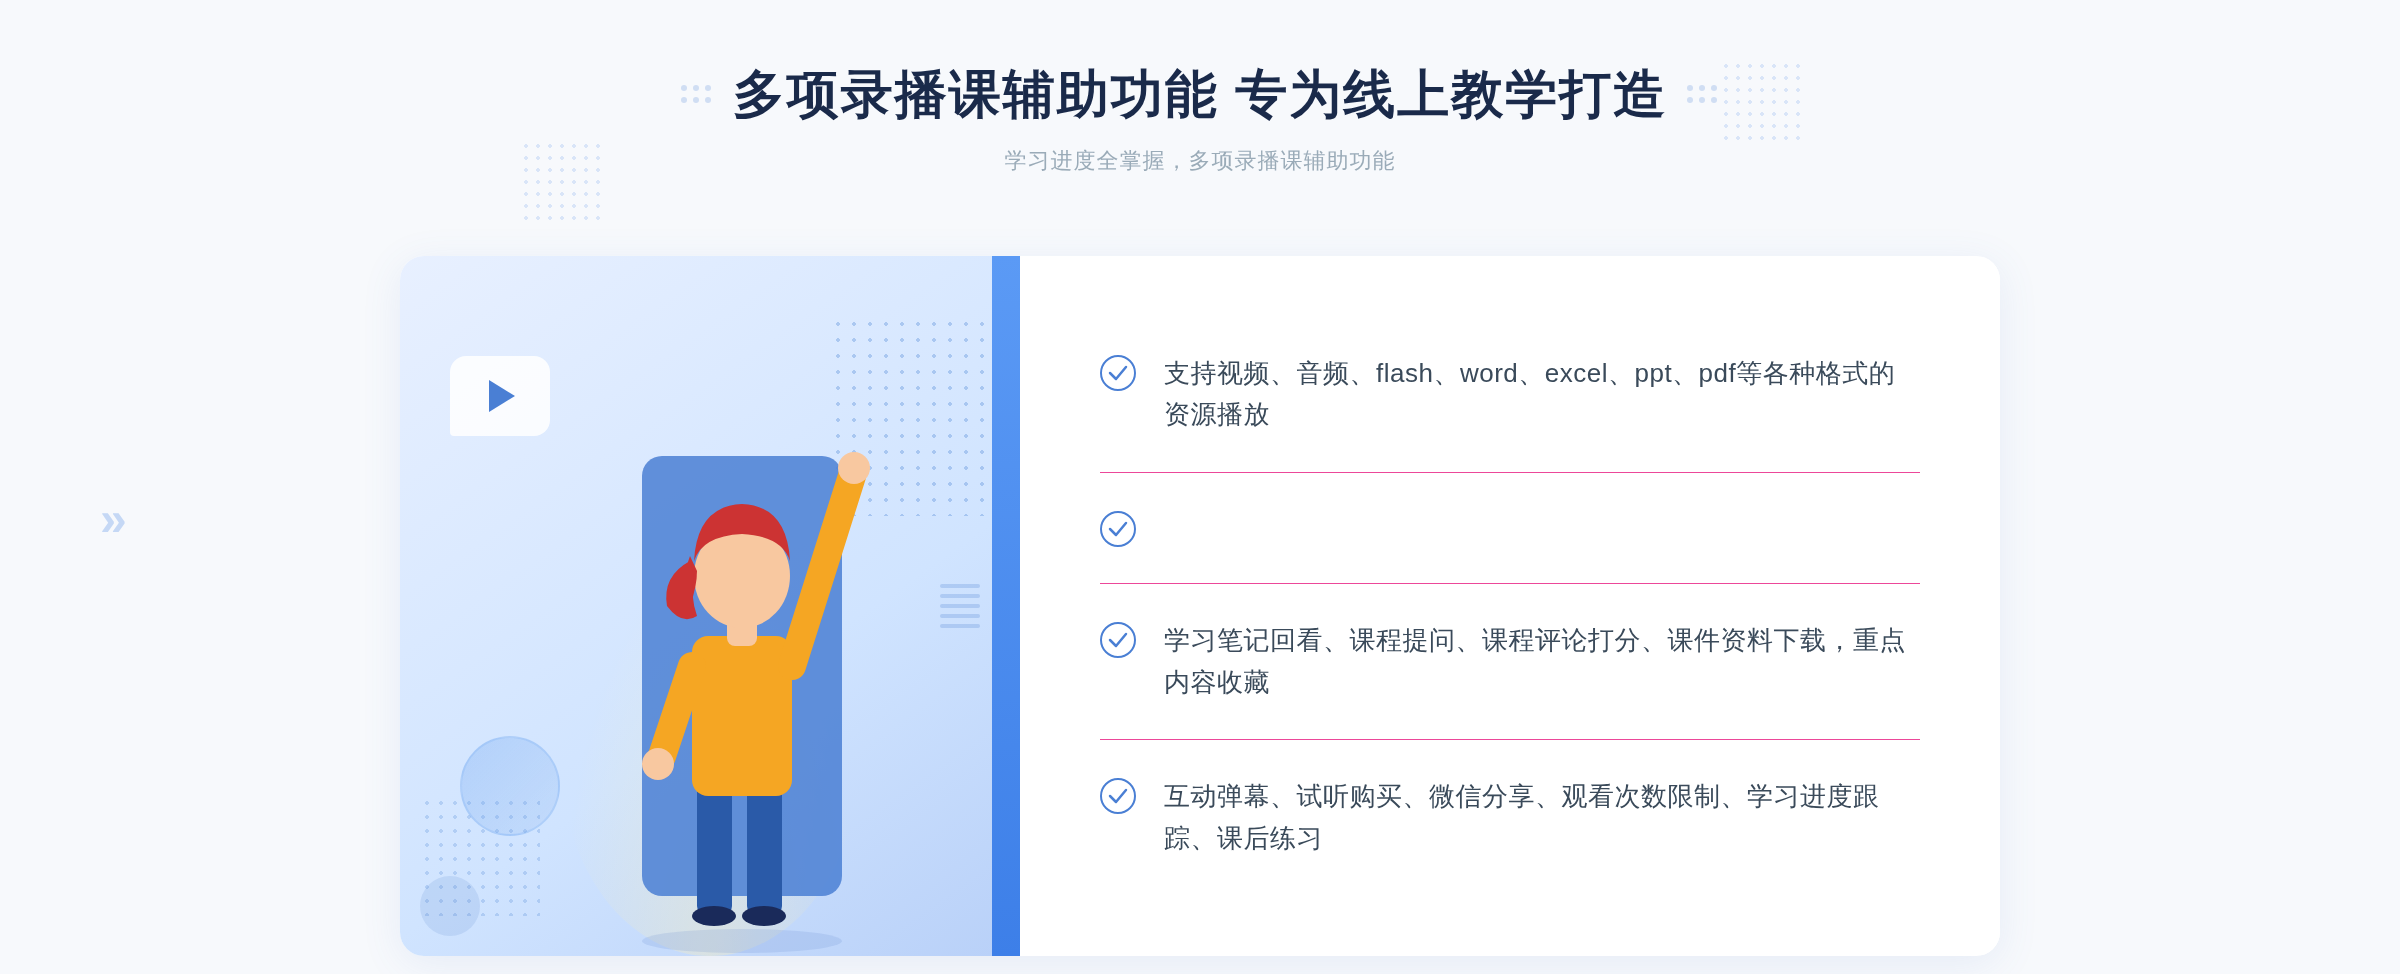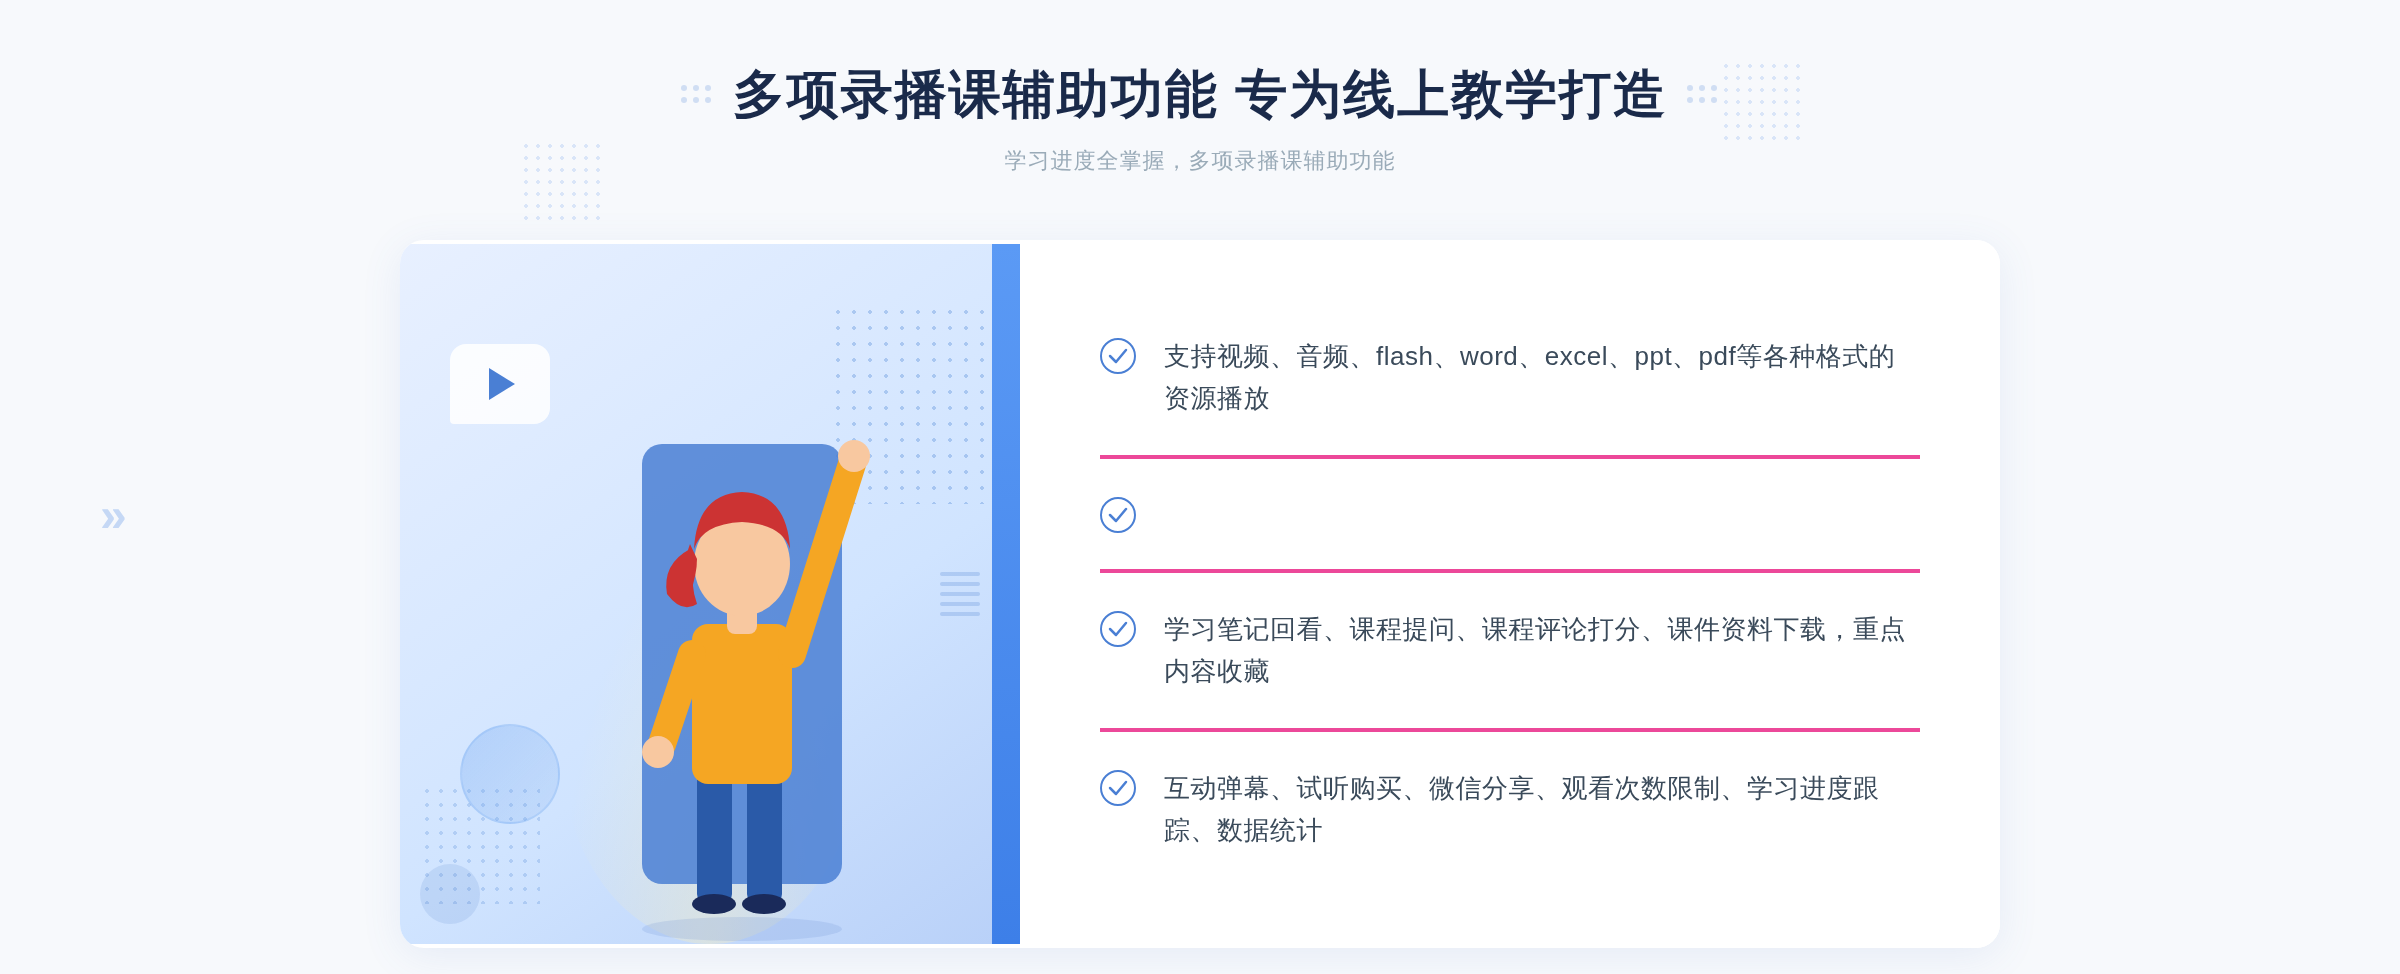--- a/index.html
+++ b/index.html
@@ -56,21 +56,21 @@
       transform: translateY(-50%);
       color: #c5d8f5;
       font-size: 48px;
       font-weight: bold;
       letter-spacing: -8px;
     }
 
     
     .header-section {
       text-align: center;
-      margin-bottom: 64px;
+      margin-bottom: 80px;
       position: relative;
     }
 
     .title-row {
       display: flex;
       align-items: center;
       justify-content: center;
       gap: 20px;
       margin-bottom: 16px;
     }
@@ -245,21 +245,21 @@
       flex: 1;
       padding: 60px 80px 60px 80px;
       background: white;
     }
 
     .feature-item {
       display: flex;
       align-items: flex-start;
       gap: 28px;
       padding: 36px 0;
-      border-bottom: 4px solid #ec4899;
+      border-bottom: 1px solid #ec4899;
     }
 
     .feature-item:last-child {
       border-bottom: none;
     }
 
     .check-icon {
       width: 36px;
       height: 36px;
       flex-shrink: 0;
@@ -423,18 +423,18 @@
         <span class="feature-text">学习笔记回看、课程提问、课程评论打分、课件资料下载，重点内容收藏</span>
       </div>
 
       <div class="feature-item">
         <div class="check-icon">
           <svg viewBox="0 0 36 36" xmlns="http://www.w3.org/2000/svg">
             <circle cx="18" cy="18" r="17" fill="none" stroke="#4a7fd4" stroke-width="2"></circle>
             <path d="M10 18 L16 24 L26 12" fill="none" stroke="#4a7fd4" stroke-width="2.5" stroke-linecap="round" stroke-linejoin="round"></path>
           </svg>
         </div>
-        <span class="feature-text">互动弹幕、试听购买、微信分享、观看次数限制、学习进度跟踪、数据统计</span>
+        <span class="feature-text">互动弹幕、试听购买、微信分享、观看次数限制、学习进度跟踪、课后练习</span>
       </div>
 
     </div>
   </div>
 </div>
 
 </body></html>

